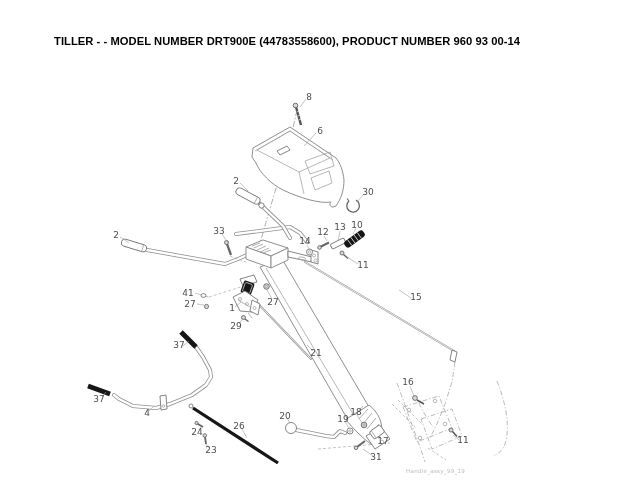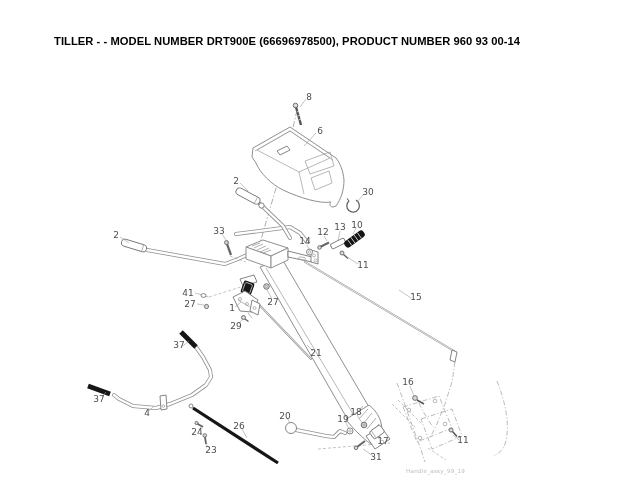--- a/index.html
+++ b/index.html
@@ -26,21 +26,21 @@
   .ph{stroke:#aaaaaa;stroke-width:.8;fill:none;stroke-dasharray:5 2 1.2 2;}
   .ph2{stroke:#aaaaaa;stroke-width:.7;fill:none;stroke-dasharray:3 2;}
   .cl{stroke:#999;stroke-width:.8;fill:none;stroke-dasharray:6 2 1.5 2;}
   .hatch{stroke:#8f8f8f;stroke-width:.7;}
   .hw{stroke:#555;fill:#d9d9d9;stroke-width:.8;}
 </style>
 </head>
 <body>
 
 <div class="header">
-  <div class="model">TILLER - - MODEL NUMBER DRT900E (66696978500), PRODUCT NUMBER 960 93 00-14</div>
+  <div class="model">TILLER - - MODEL NUMBER DRT900E (44783558600), PRODUCT NUMBER 960 93 00-14</div>
 </div>
 
 <svg class="diagram" width="625" height="500" viewBox="0 0 625 500">
 
   <g>
     <path class="ph" d="M397,383 C404,402 413,428 421,450 L425,462"></path>
     <path class="ph" d="M497,381 C505,401 510,423 506,441 C504,449 499,454 493,456"></path>
     <path class="ph" d="M403,407 L439,396 L452,428 L417,442 Z"></path>
     <path class="ph" d="M421,419 L452,409 L462,436 L432,449 Z"></path>
     <circle class="lnt" cx="409" cy="410" r="1.8"></circle>

